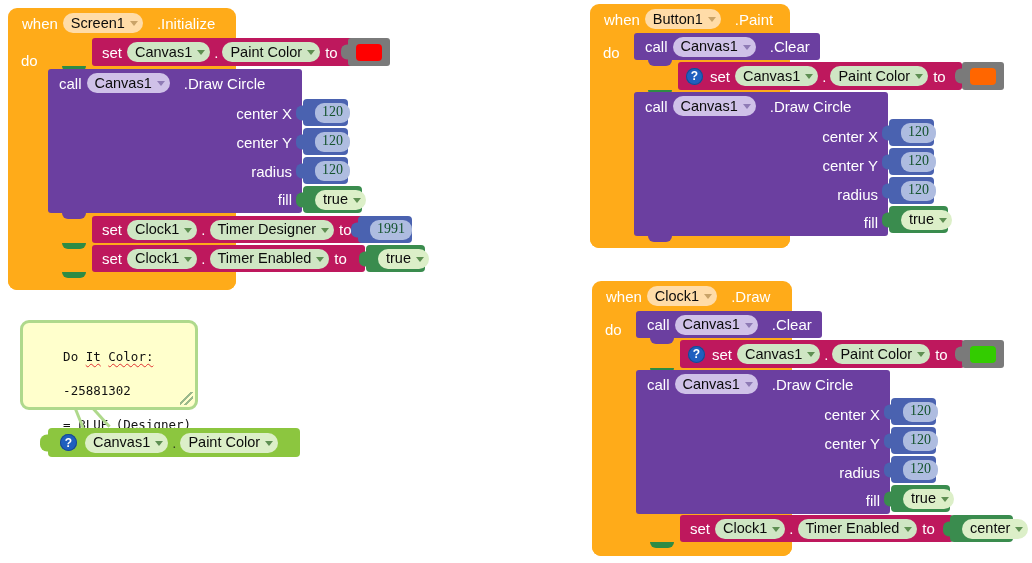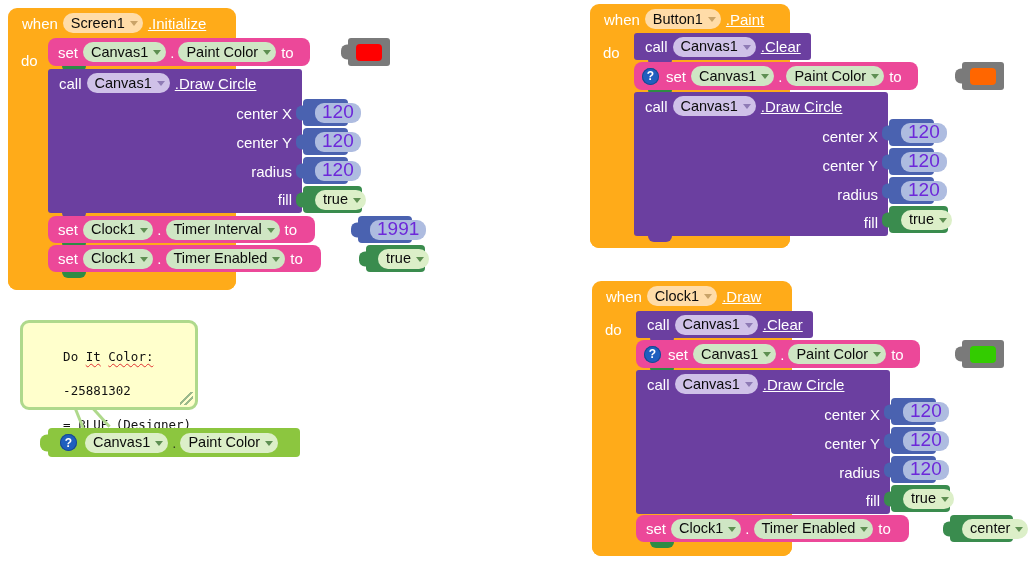--- a/index.html
+++ b/index.html
@@ -30,21 +30,21 @@
     position:absolute;color:#ffffff;font-size:15px;
     left:13px;
   }
 
   
   .row{
     position:absolute;display:flex;align-items:center;
     box-sizing:border-box;white-space:nowrap;
     color:#ffffff;font-size:15px;
   }
-  .row.green{background:#ec4899;border-radius:8px;}
+  .row.green{background:#be185d;border-radius:3px;margin-left:44px;}
   .row.purple{background:#6B3FA0;border-radius:3px;}
 
   .bump{
     position:absolute;width:24px;height:6px;border-radius:0 0 6px 6px;
   }
   .bump.green{background:#2E8B45;}
   .bump.purple{background:#6B3FA0;}
 
   
   .fld{
@@ -52,36 +52,36 @@
     border-radius:11px;
     color:#0b0b0b;font-size:14.5px;
     padding:1px 5px 2px 8px;margin:0 3px;
     line-height:16px;height:20px;
     box-sizing:border-box;
   }
   .fld.green{background:#CFE6C4;}
   .fld.purple{background:#CFC1E8;}
   .fld.orange{background:#FFDCA8;}
   .fld.lgreen{background:#DCEFC8;}
-  .fld.bluenum{background:#AEBCE0;border-radius:9px;color:#6d28d9;
-                padding:1px 7px 2px 7px;font-size:19px;}
+  .fld.bluenum{background:#AEBCE0;border-radius:9px;color:#14532d;
+                padding:1px 7px 2px 7px;font-size:14px;font-family:Liberation Serif, serif;}
   .caret{
     display:inline-block;margin-left:5px;
     width:0;height:0;border-left:4px solid transparent;
     border-right:4px solid transparent;
     border-top:5px solid #5E8F52;
     position:relative;top:1px;
   }
   .caret.p{border-top-color:#8F7BB5;}
   .caret.o{border-top-color:#C9A368;}
   .caret.b{border-top-color:#5E8F52;}
 
   .kw{color:#ffffff;margin:0 2px;}
   .dot{color:#ffffff;margin:0 1px;font-size:15px;}
-  .meth{color:#ffffff;margin-left:2px;text-decoration:underline;}
+  .meth{color:#ffffff;margin-left:11px;}
 
   
   .numblk{
     position:absolute;background:#4A62B0;border-radius:4px;
     display:flex;align-items:center;padding:3px 5px 3px 9px;
     box-sizing:border-box;
   }
   .numblk .pin{
     position:absolute;left:-7px;top:50%;transform:translateY(-50%);
     width:8px;height:15px;background:#4A62B0;
@@ -237,21 +237,21 @@
   </div>
 
   <div class="row green" style="left:48px;top:216px;height:27px;padding:0 6px 0 8px;">
     <span class="kw">set</span>
     <span class="fld green">
       <span>Clock1</span>
       <span class="caret"></span>
     </span>
     <span class="dot">.</span>
     <span class="fld green">
-      <span>Timer Interval</span>
+      <span>Timer Designer</span>
       <span class="caret"></span>
     </span>
     <span class="kw">to</span>
     <span style="display:inline-block;width:10px;"></span>
   </div>
   <div class="bump green" style="left:62px;top:243px;"></div>
   <div class="numblk" style="left:358px;top:216px;width:54px;height:27px;">
     <div class="pin"></div>
     <span class="fld bluenum">1991</span>
   </div>

